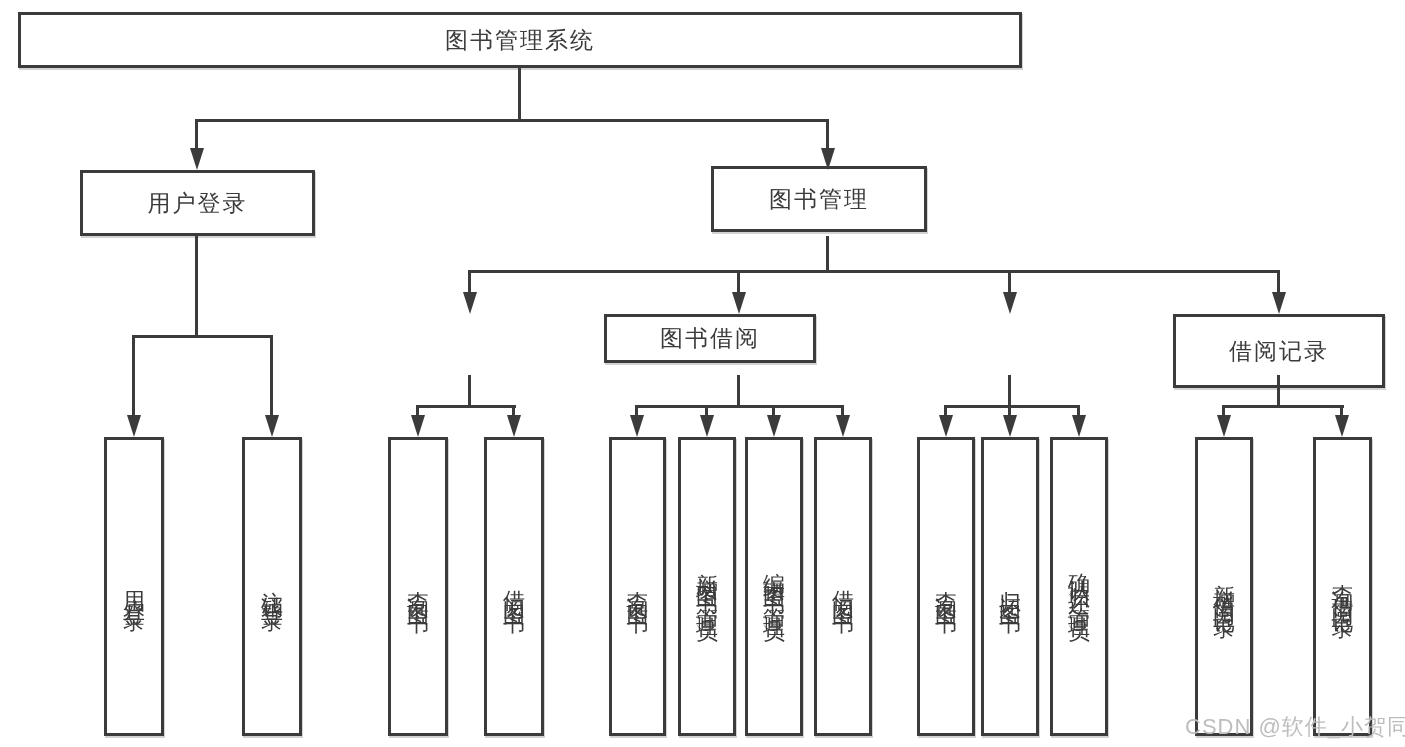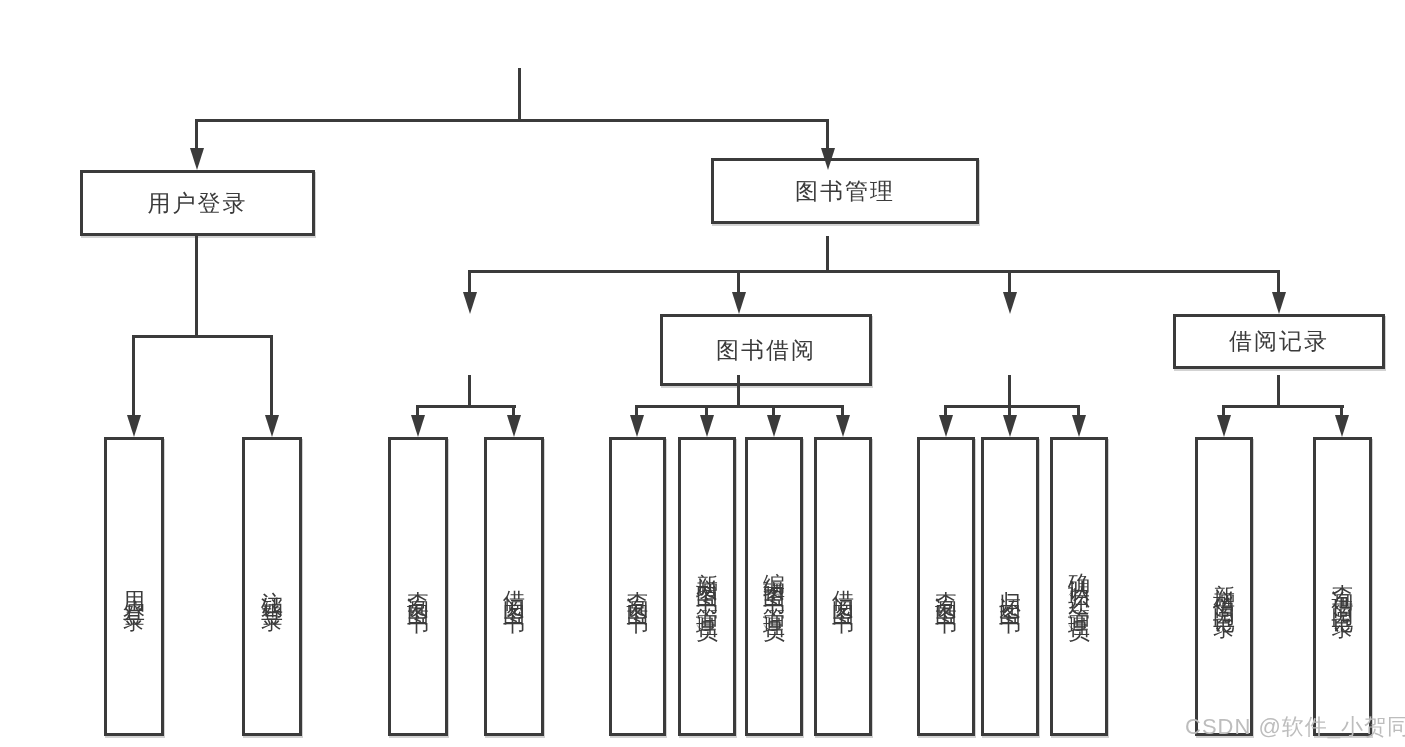--- a/index.html
+++ b/index.html
@@ -39,30 +39,31 @@
     position:absolute;left:1185px;top:712px;z-index:10;
     font-size:22px;letter-spacing:1px;color:var(--watermark);
     white-space:nowrap;
   }
 </style>
 </head>
 <body>
 
 <div class="stage">
 
+  <div class="box hbox" style="left:18px;top:12px;width:1004px;height:56px">图书管理系统</div>
 
   <div class="box hbox" style="left:80px;top:170px;width:235px;height:66px">用户登录</div>
 
-  <div class="box hbox" style="left:711px;top:158px;width:268px;height:66px">图书管理</div>
+  <div class="box hbox" style="left:711px;top:166px;width:216px;height:66px">图书管理</div>
 
 
-  <div class="box hbox" style="left:660px;top:314px;width:212px;height:72px">图书借阅</div>
+  <div class="box hbox" style="left:604px;top:314px;width:212px;height:49px">图书借阅</div>
 
 
-  <div class="box hbox" style="left:1173px;top:314px;width:212px;height:55px">借阅记录</div>
+  <div class="box hbox" style="left:1173px;top:314px;width:212px;height:74px">借阅记录</div>
 
   <div class="box vbox" style="left:104px;top:437px;width:60px;height:299px">用户登录</div>
 
   <div class="box vbox" style="left:242px;top:437px;width:60px;height:299px">注销登录</div>
 
   <div class="box vbox" style="left:388px;top:437px;width:60px;height:299px">查询图书</div>
 
   <div class="box vbox" style="left:484px;top:437px;width:60px;height:299px">借阅图书</div>
 
   <div class="box vbox" style="left:609px;top:437px;width:57px;height:299px">查询图书</div>

